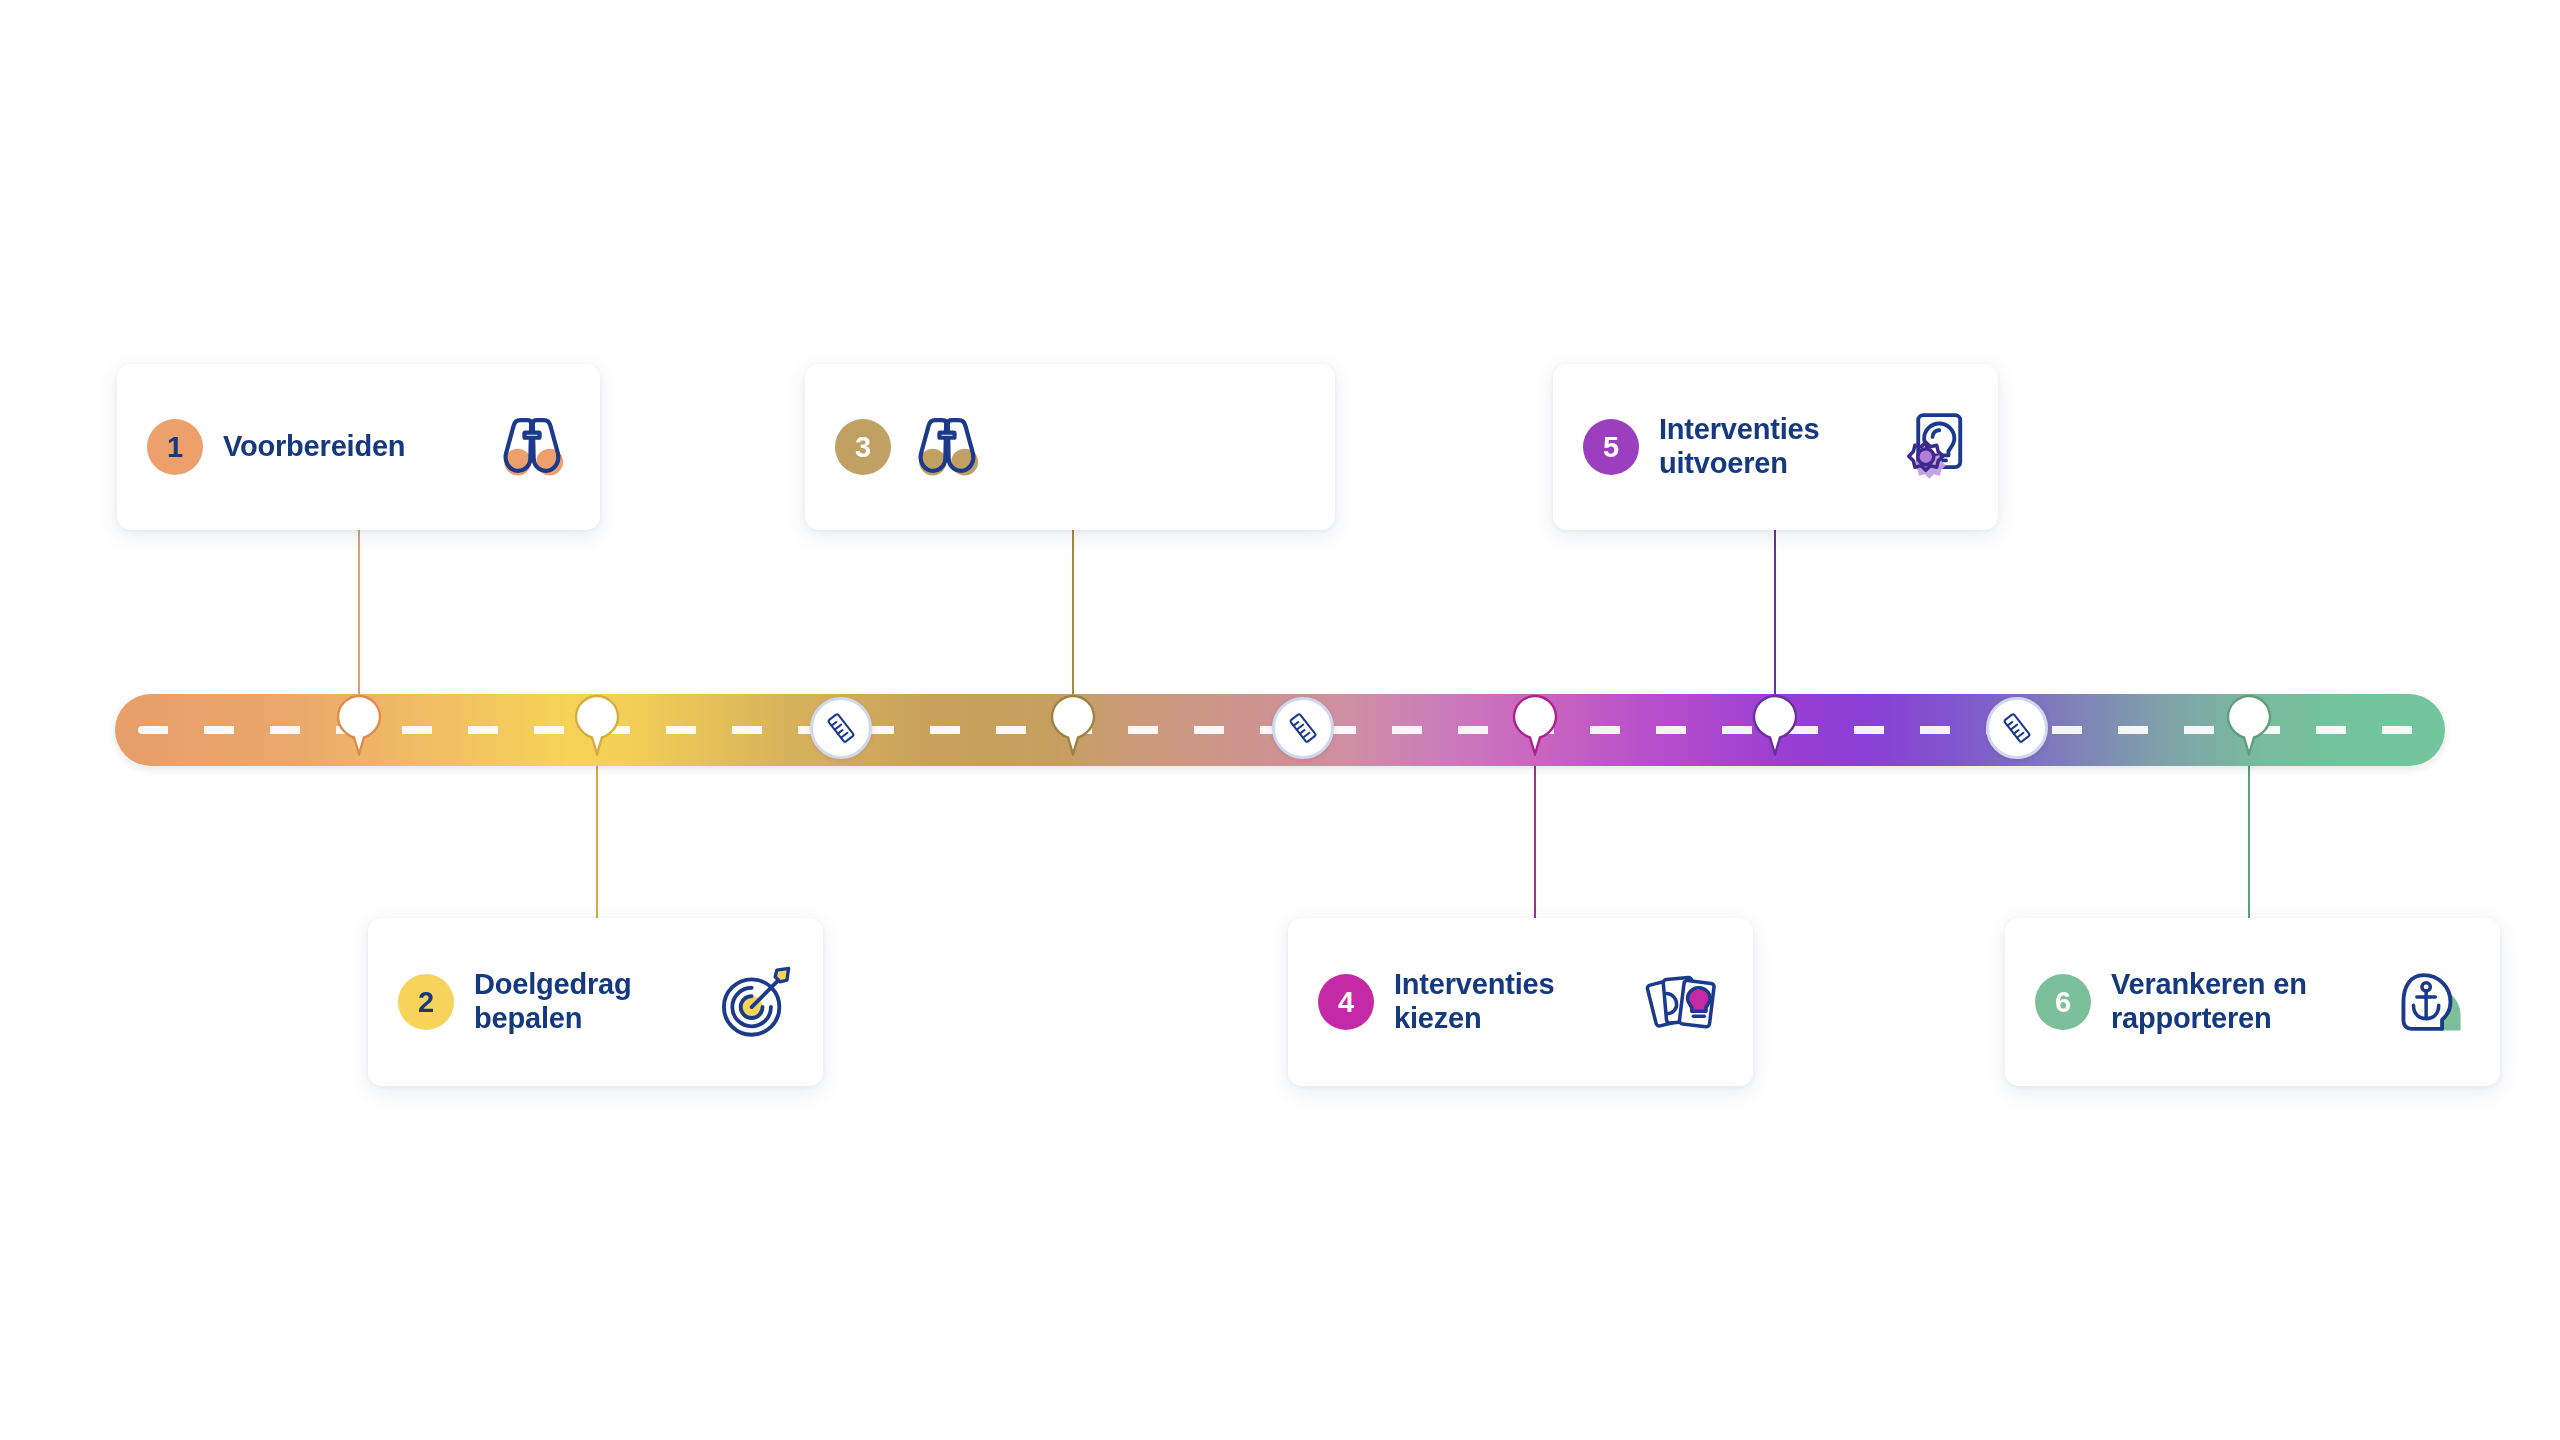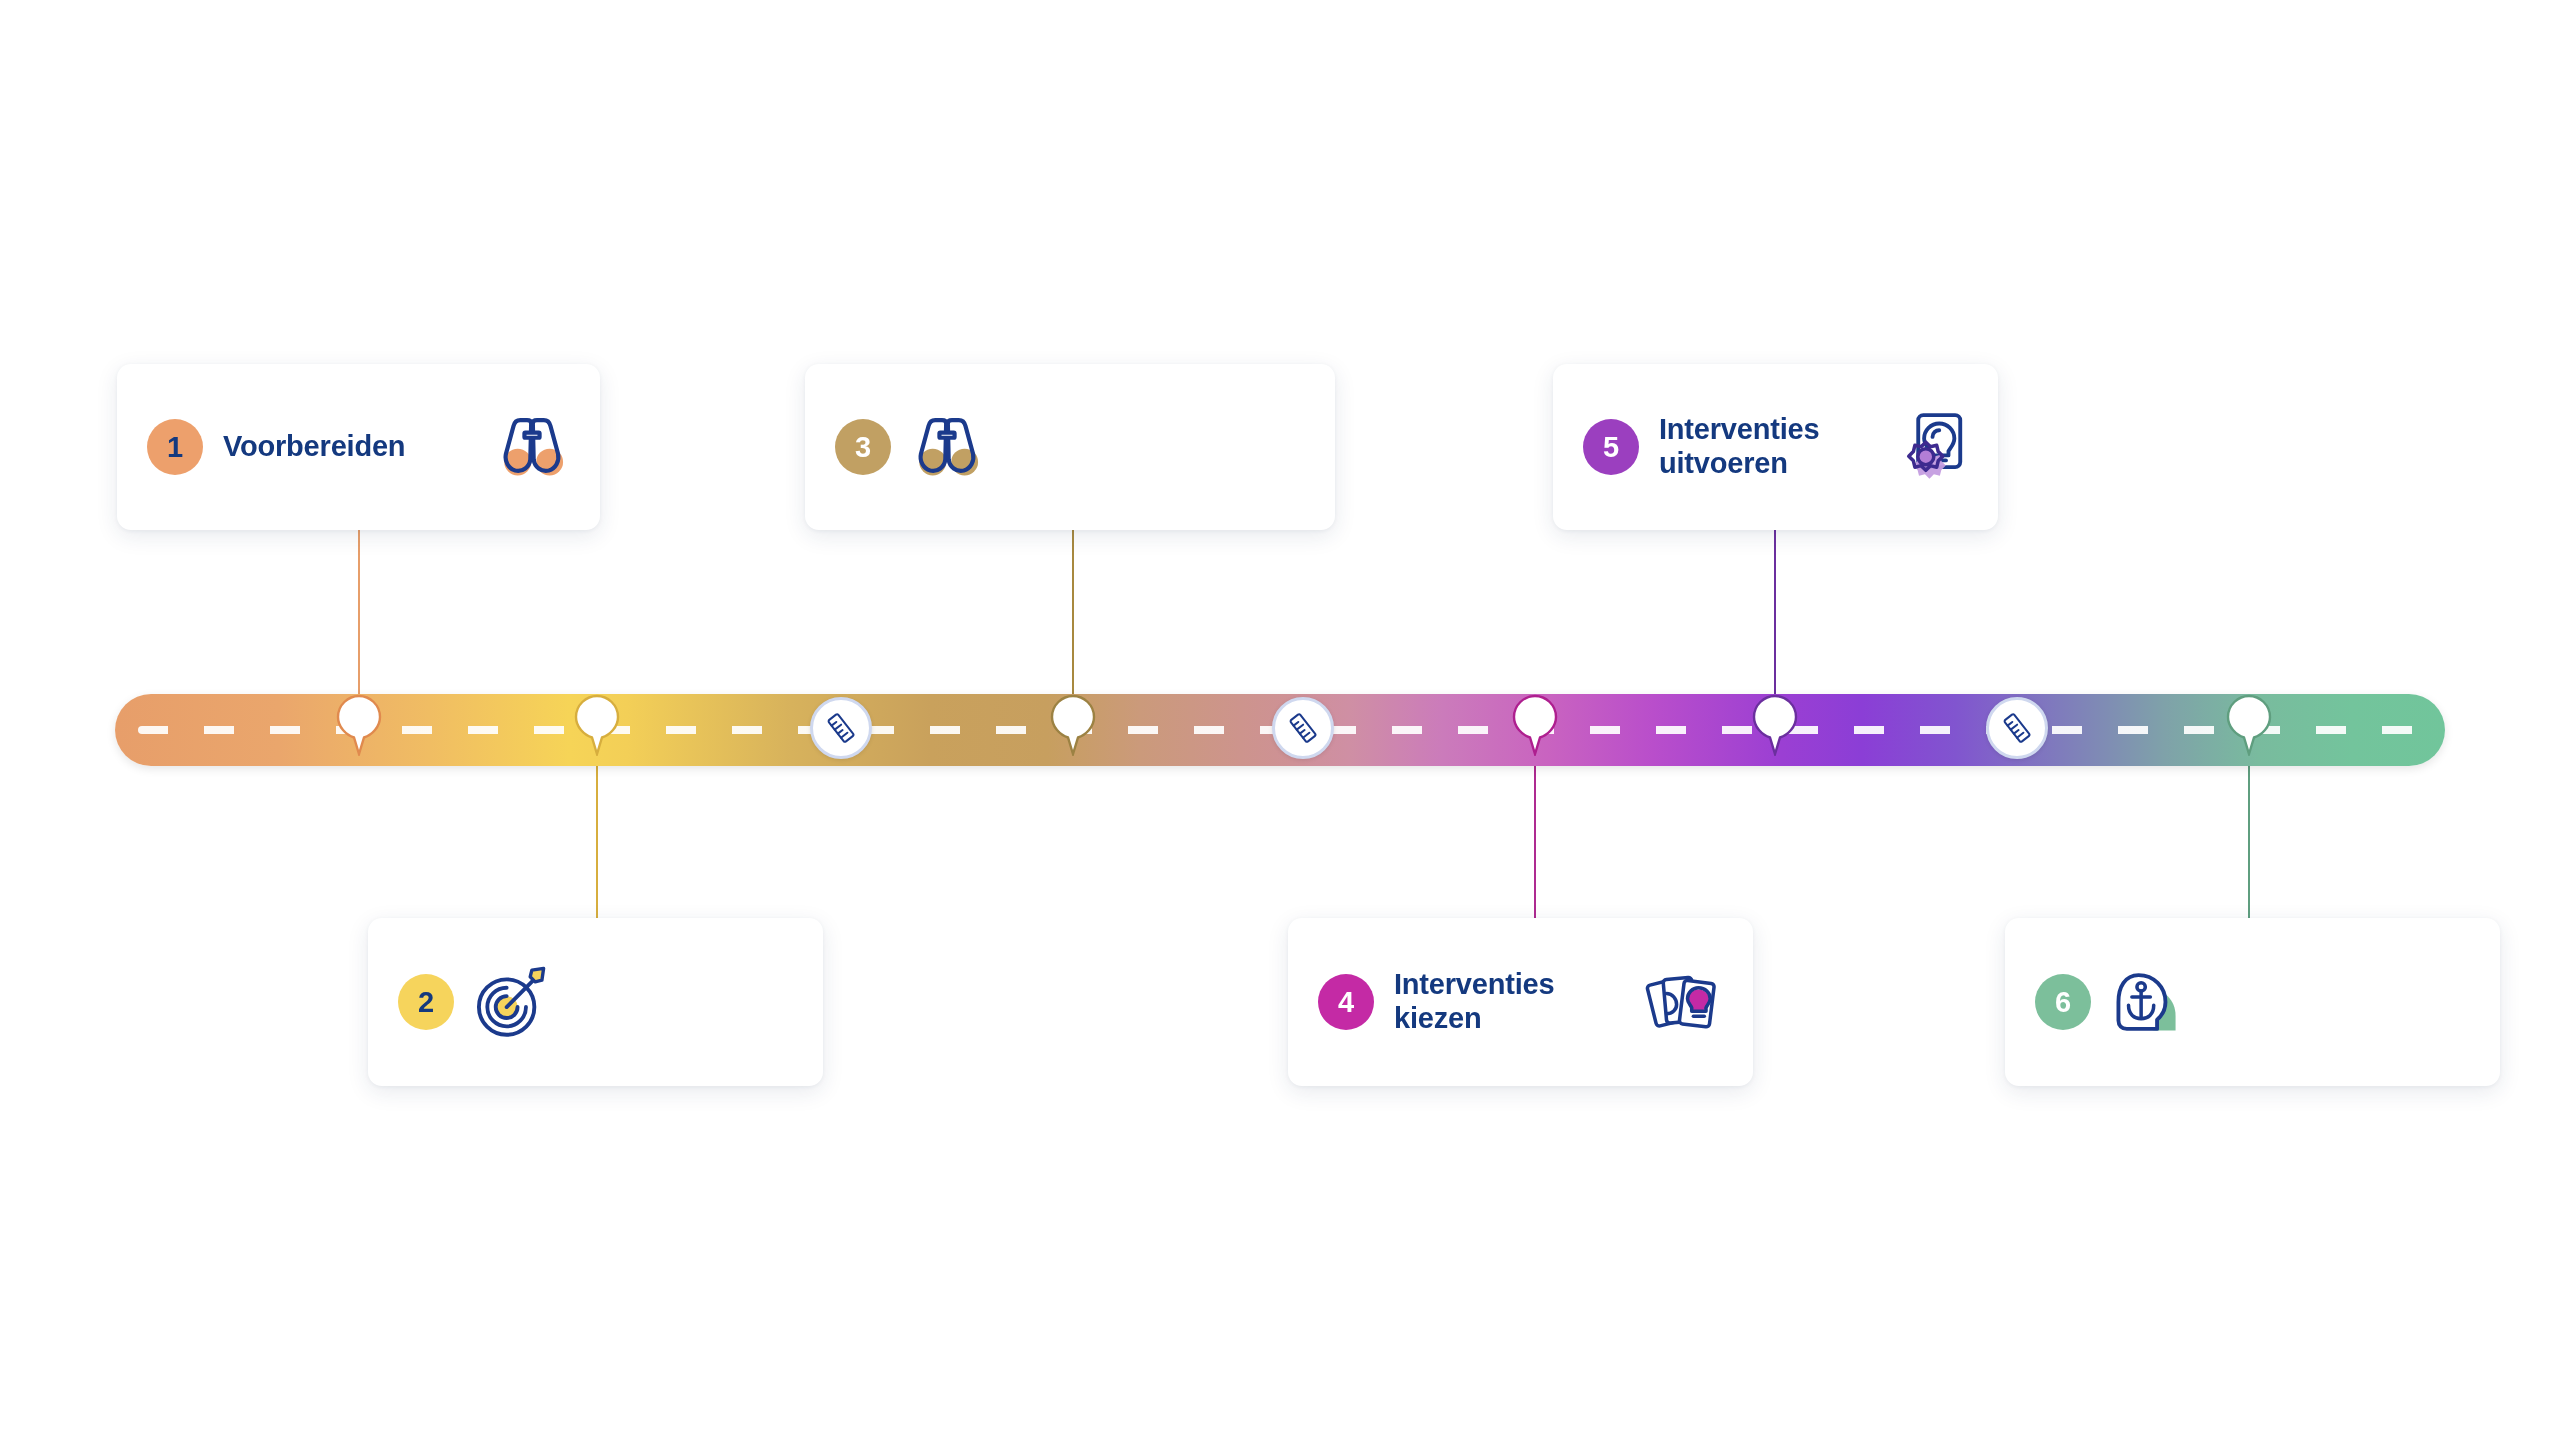--- a/index.html
+++ b/index.html
@@ -277,20 +277,22 @@
         <g fill="none" stroke="#3d2a8f" stroke-width="4.2" stroke-linejoin="round">
           <path d="M32 48 l7.5 1.8 5.5 -5.5 5.5 5.5 7.5 -1.8 1.8 7.5 5.5 5.5 -5.5 5.5 -1.8 7.5 -7.5 -1.8 -5.5 5.5 -5.5 -5.5 -7.5 1.8 -1.8 -7.5 -5.5 -5.5 5.5 -5.5 z"></path>
           <circle cx="45" cy="61.5" r="9.5" fill="#b37ed6"></circle>
         </g>
       </svg>
     </div>
   </div>
 
   <div class="card" style="left:368px; top:918px; width:455px; height:168px;">
     <div class="badge" style="background:#f6d45c; color:#14397f;">2</div>
+    <div class="card-title">Doelgedrag
+bepalen</div>
     <div class="card-icon">
       <svg viewBox="0 0 100 100">
         <circle cx="46" cy="56" r="13" fill="#f6d45c"></circle>
         <g fill="none" stroke="#1b3a8c" stroke-width="4.6" stroke-linejoin="round" stroke-linecap="round">
           <circle cx="46" cy="56" r="33"></circle>
           <path d="M46 33 A23 23 0 1 0 69 56"></path>
           <path d="M46 43 A13 13 0 1 0 59 56"></path>
           <line x1="46" y1="56" x2="80" y2="22"></line>
         </g>
         <path d="M76 12 L90 10 L88 24 L80 26 L74 20 Z" fill="#f6d45c" stroke="#1b3a8c" stroke-width="4" stroke-linejoin="round"></path>
@@ -314,20 +316,22 @@
           <path d="M66 33 C74 33 80 39 80 46 C80 51 76 54 75 57 L75 61 L58 61 L58 57 C57 54 53 51 53 46 C53 39 59 33 66 33 Z"></path>
           <line x1="60" y1="67" x2="73" y2="67"></line>
           <path d="M28 40 C35 40 40 46 40 53 C40 59 35 64 28 64"></path>
         </g>
       </svg>
     </div>
   </div>
 
   <div class="card" style="left:2005px; top:918px; width:495px; height:168px;">
     <div class="badge" style="background:#7cbf9b; color:#ffffff;">6</div>
+    <div class="card-title">Verankeren en
+rapporteren</div>
     <div class="card-icon">
       <svg viewBox="0 0 100 100">
         <path d="M52 34 C70 34 84 48 84 66 L84 84 L62 84 C46 84 38 72 38 60 C38 45 44 34 52 34 Z" fill="#7cbf9b"></path>
         <g fill="#ffffff" stroke="#1b3a8c" stroke-width="4.6" stroke-linejoin="round" stroke-linecap="round">
           <path d="M40 18 C58 18 72 32 72 50 C72 58 68 66 62 71 L62 82 L26 82 C20 82 16 78 16 72 L16 50 C16 32 24 18 40 18 Z"></path>
         </g>
         <g fill="none" stroke="#1b3a8c" stroke-width="4.2" stroke-linecap="round" stroke-linejoin="round">
           <circle cx="43" cy="32" r="5"></circle>
           <line x1="43" y1="37" x2="43" y2="68"></line>
           <line x1="32" y1="44" x2="54" y2="44"></line>

